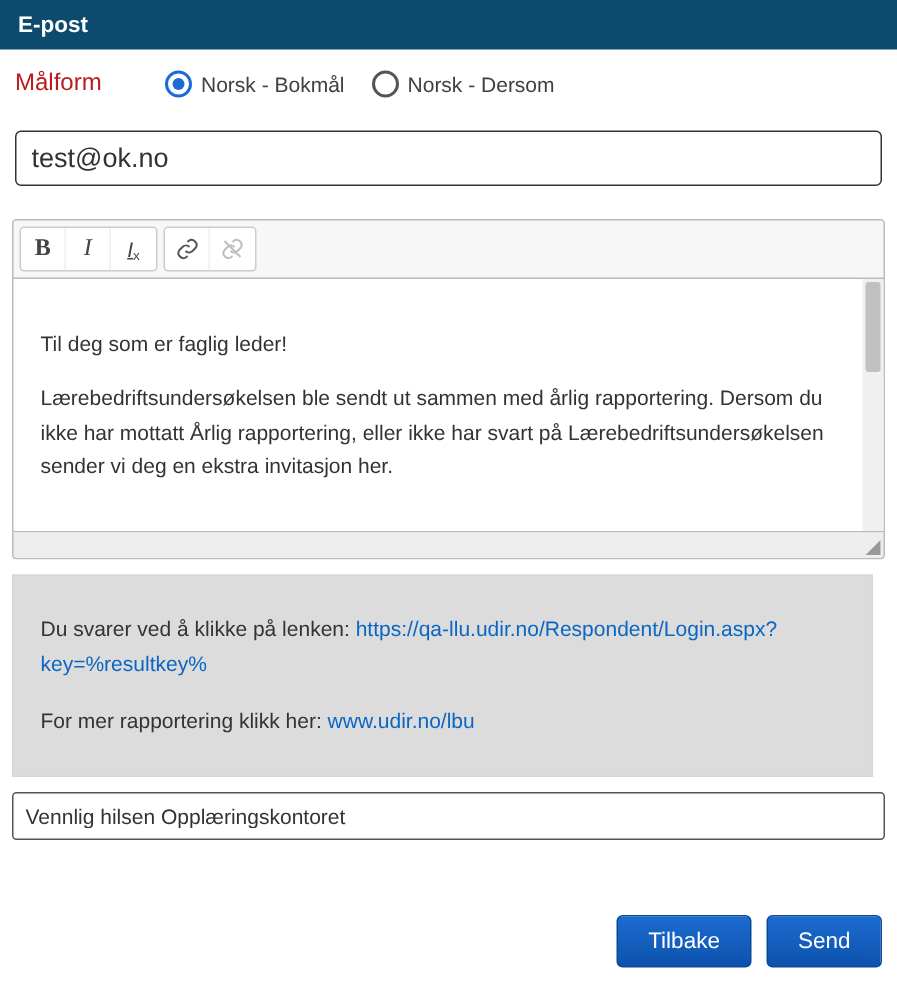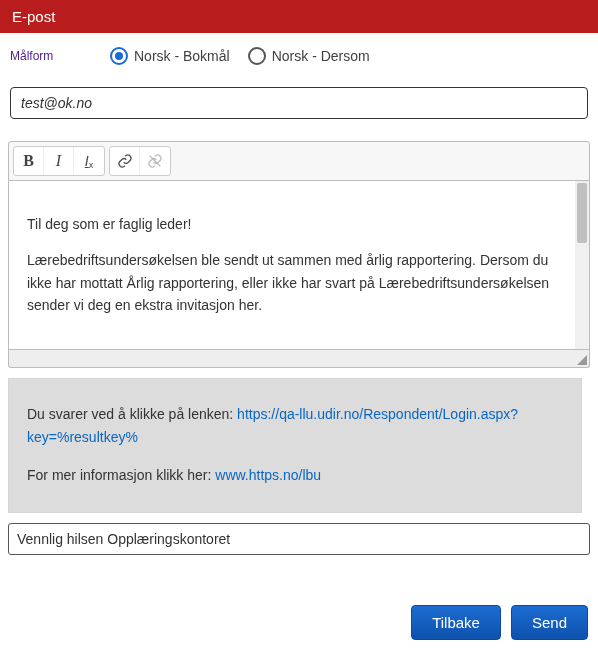--- a/index.html
+++ b/index.html
@@ -1,27 +1,27 @@
 <!DOCTYPE html>
 <html><head>
 <meta charset="utf-8">
 <style>
   * { box-sizing: border-box; font-family: Arial, Helvetica, sans-serif; }
   body { margin: 0; padding: 0; background: #fff; width: 598px; }
   .container { width: 598px; }
-  .header { background: #b91c1c; color: #fff; padding: 8px 12px; font-size: 15px; font-weight: 400; }
+  .header { background: #0c4a6e; color: #fff; padding: 8px 12px; font-size: 15px; font-weight: 700; }
   .form-area { padding: 14px 10px 0 10px; }
   .row { display: flex; align-items: center; margin-bottom: 22px; }
-  .row .label { width: 100px; font-size: 12px; color: #4c1d95; }
+  .row .label { width: 100px; font-size: 16px; color: #b91c1c; }
   .radios { display: flex; gap: 18px; align-items: center; }
   .radio-opt { display: flex; align-items: center; gap: 6px; font-size: 14px; color: #404040; cursor: pointer; }
   .radio-circle { width: 18px; height: 18px; border: 2px solid #555; border-radius: 50%; display: flex; align-items: center; justify-content: center; }
   .radio-circle.selected { border-color: #1a6bd8; }
   .radio-dot { width: 8px; height: 8px; background: #1a6bd8; border-radius: 50%; }
-  .text-input { flex: 1; border: 1px solid #333; border-radius: 4px; padding: 7px 10px; font-size: 14px; color: #333; outline: none; font-style: italic; }
+  .text-input { flex: 1; border: 1px solid #333; border-radius: 4px; padding: 7px 10px; font-size: 18px; color: #333; outline: none; }
   
   .editor-wrap { margin: 0 8px 10px 8px; }
   .toolbar { border: 1px solid #bbb; background: #f7f7f7; border-radius: 3px 3px 0 0; padding: 4px; display: flex; gap: 4px; }
   .tool-group { background: #fff; border: 1px solid #ccc; border-radius: 3px; display: flex; }
   .tool-btn { width: 30px; height: 28px; display: flex; align-items: center; justify-content: center; cursor: pointer; font-size: 15px; color: #444; border-right: 1px solid #eee; }
   .tool-btn:last-child { border-right: none; }
   .tool-btn.bold { font-weight: bold; font-family: Georgia, serif; font-size: 16px; }
   .tool-btn.italic { font-style: italic; font-family: Georgia, serif; font-size: 16px; }
   .tool-btn.clear { font-family: Georgia, serif; font-style: italic; font-size: 14px; position: relative; }
   .tool-btn.clear sub { font-size: 9px; font-style: normal; position: relative; top: 4px; }
@@ -108,21 +108,21 @@
     <div class="resize-bar">
       <div class="resize-grip"></div>
     </div>
   </div>
 
   <div class="info-box">
     <div>
       <span>Du svarer ved å klikke på lenken: </span><a href="#">https://qa-llu.udir.no/Respondent/Login.aspx?key=%resultkey%</a>
     </div>
     <div style="margin-top:14px">
-      <span>For mer informasjon klikk her: </span><a href="#">www.https.no/lbu</a>
+      <span>For mer rapportering klikk her: </span><a href="#">www.udir.no/lbu</a>
     </div>
   </div>
 
   <div class="sign-input-wrap">
     <input class="sign-input" type="text" value="Vennlig hilsen Opplæringskontoret" style="">
   </div>
 
   <div class="buttons">
     <button class="btn">Tilbake</button>
     <button class="btn">Send</button>

